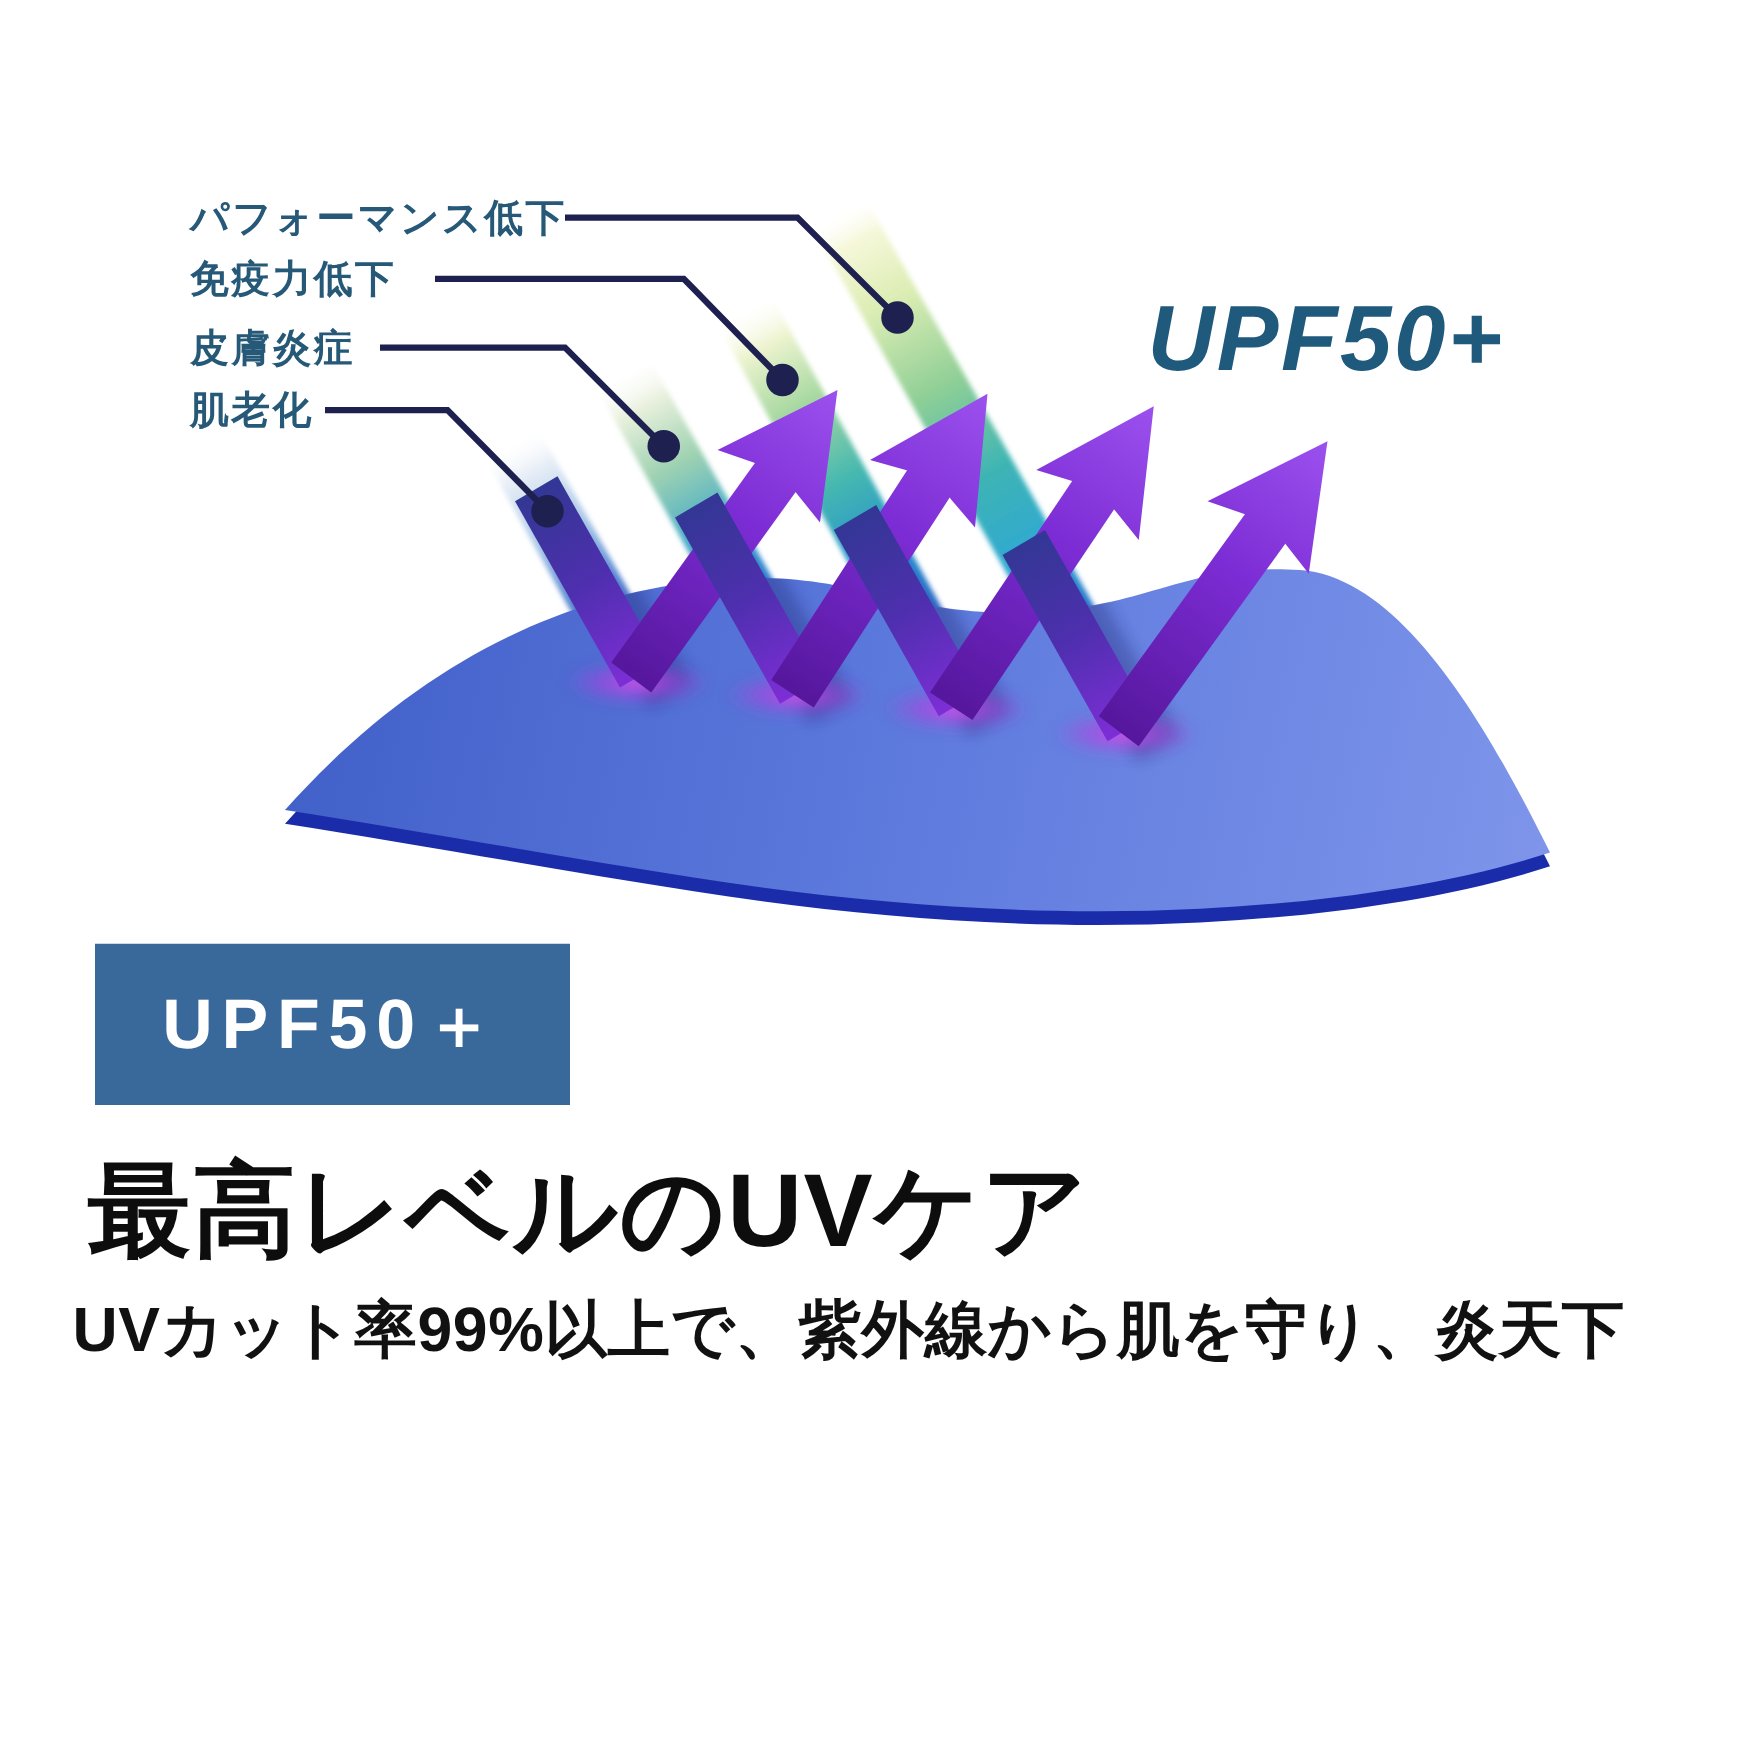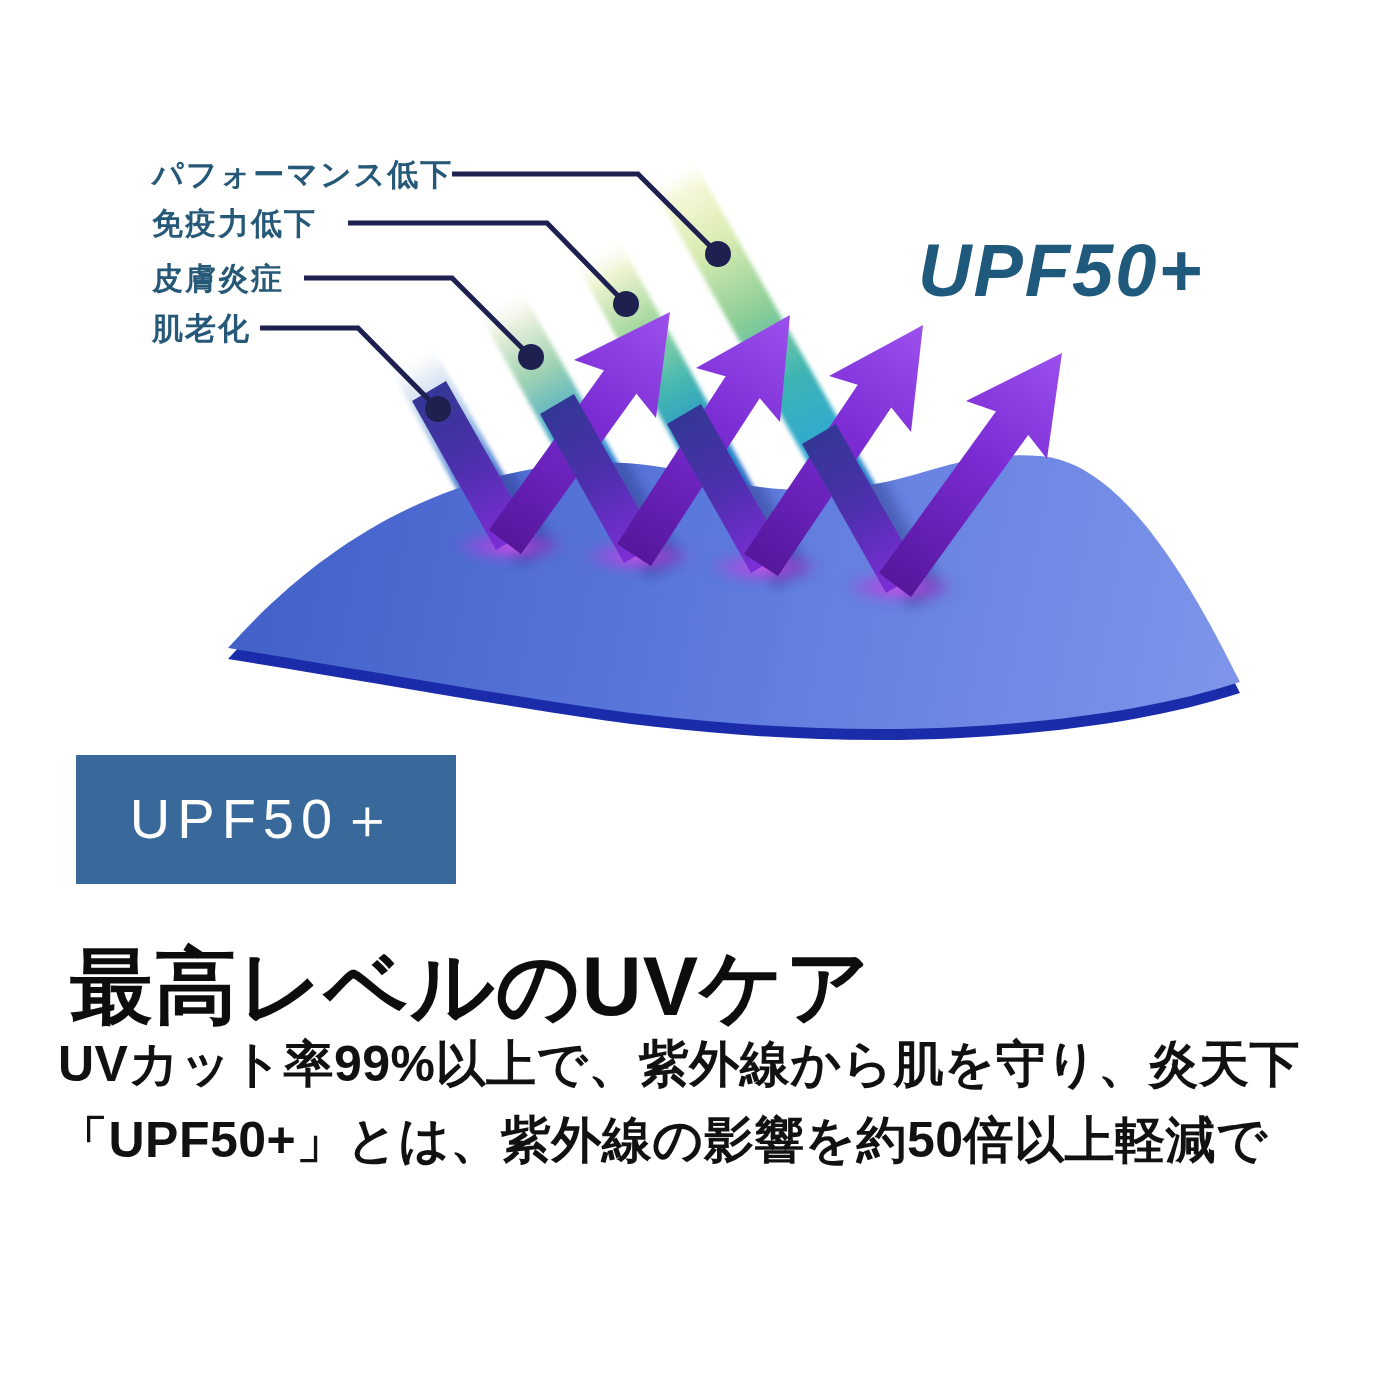--- a/index.html
+++ b/index.html
@@ -9,23 +9,23 @@
     --background:#ffffff;
   }
   *{margin:0;padding:0;box-sizing:border-box;}
   body{background:var(--background);font-family:"Liberation Sans","DejaVu Sans",sans-serif;}
   .stage{position:relative;width:1400px;height:1400px;background:var(--background);overflow:hidden;}
   .illustration{position:absolute;left:0;top:0;width:1400px;height:760px;}
   .label-text{font-size:31px;font-weight:700;letter-spacing:2px;}
   .watermark{font-size:74px;font-weight:800;font-style:italic;letter-spacing:2px;}
   .badge{position:absolute;left:76px;top:755px;width:380px;height:129px;
     background:var(--badge-bg);display:flex;align-items:center;justify-content:center;}
-  .badge-label{color:#ffffff;font-size:56px;font-weight:400;letter-spacing:7px;}
+  .badge-label{color:#ffffff;font-size:56px;font-weight:700;letter-spacing:7px;}
   .heading{position:absolute;left:70px;top:914px;font-size:83px;font-weight:900;
-    color:var(--heading-text);letter-spacing:1px;white-space:nowrap;margin-top:18px;}
+    color:var(--heading-text);letter-spacing:1px;white-space:nowrap;}
   .body-copy{position:absolute;left:58px;top:1026px;width:1300px;
     color:var(--body-text);font-size:50px;font-weight:700;line-height:76px;letter-spacing:0.5px;}
   .body-line{white-space:nowrap;}
 </style>
 </head>
 <body>
 
 <div class="stage">
 
   <svg class="illustration" viewBox="0 0 1400 760">
@@ -185,16 +185,15 @@
   </svg>
 
   <div class="badge">
     <span class="badge-label">UPF50＋</span>
   </div>
 
   <h1 class="heading">最高レベルのUVケア</h1>
 
   <div class="body-copy">
     <div class="body-line">UVカット率99%以上で、紫外線から肌を守り、炎天下</div>
-    <div class="body-line">「UPF50+」とは、紫外線の影響を約50倍以上軽減で</div>
   </div>
 
 </div>
 
 </body></html>

